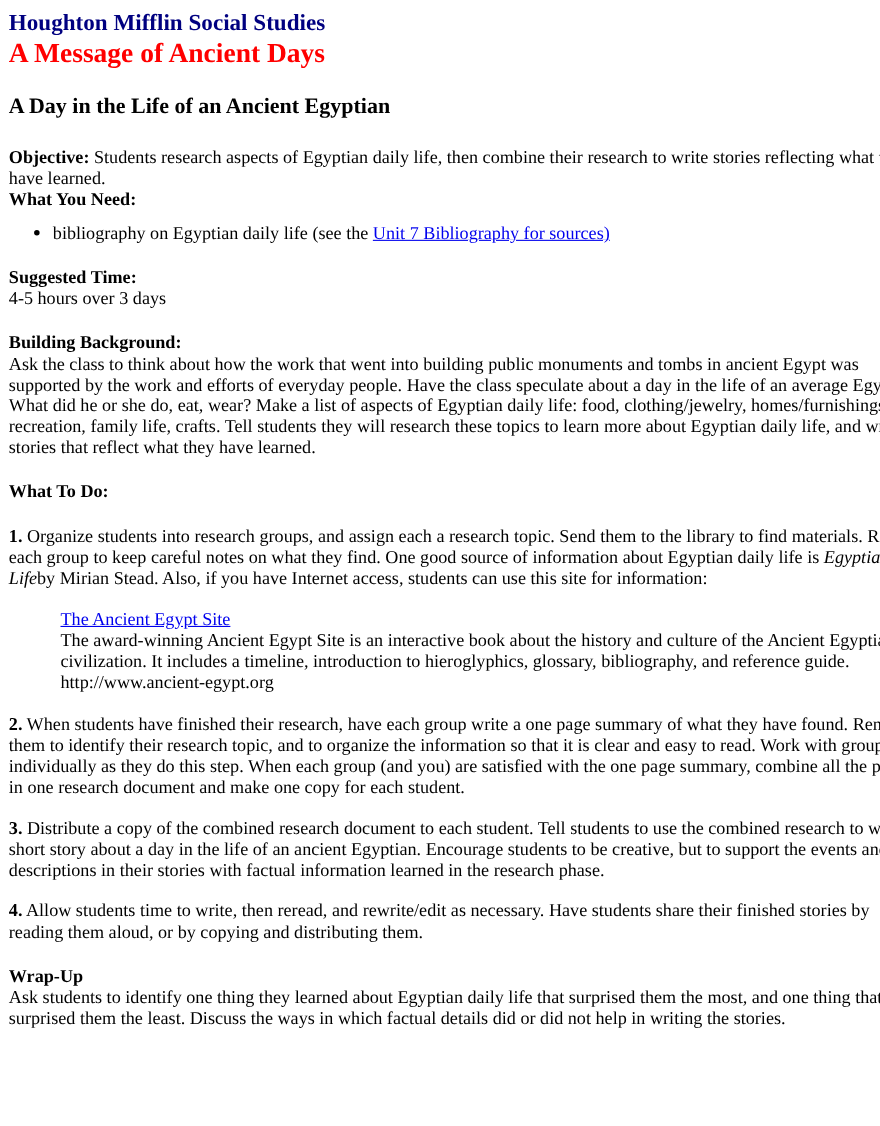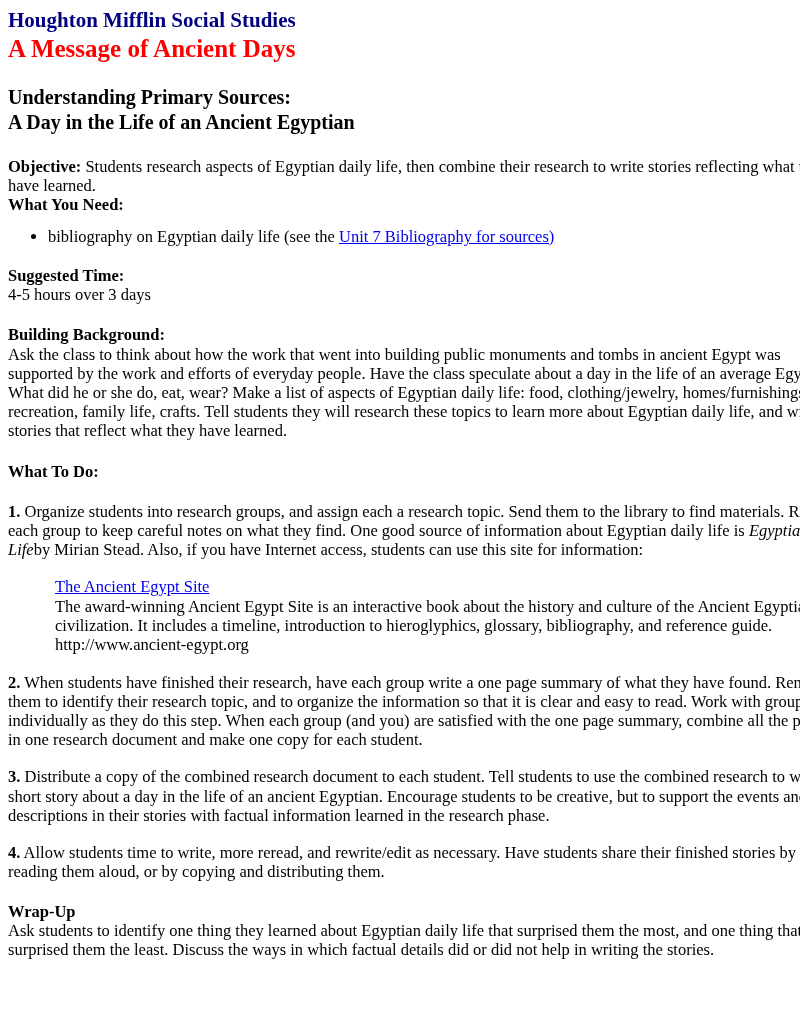--- a/index.html
+++ b/index.html
@@ -99,21 +99,20 @@
 </style>
 </head>
 <body>
 
 <div class="page">
 
   <h1 class="series-title">Houghton Mifflin Social Studies</h1>
   <h2 class="doc-title">A Message of Ancient Days</h2>
 
   <div class="subtitle">
-    <span class="l1">Understanding Primary Sources:</span>
     <span class="l2">A Day in the Life of an Ancient Egyptian</span>
   </div>
 
   <p class="body block"><span class="lead">Objective:</span><span> Students research aspects of Egyptian daily life, then combine their research to write stories reflecting what they have learned.</span></p>
 
   <p class="head">What You Need:</p>
 
   <ul class="needs">
     <li><span>bibliography on Egyptian daily life (see the </span><a class="link" href="#">Unit 7 Bibliography for sources)</a></li>
   </ul>
@@ -135,20 +134,20 @@
   <blockquote class="site">
     <a class="link site-name" href="#">The Ancient Egypt Site</a>
     <p>The award-winning Ancient Egypt Site is an interactive book about the history and culture of the Ancient Egyptian civilization. It includes a timeline, introduction to hieroglyphics, glossary, bibliography, and reference guide.</p>
     <span class="url">http://www.ancient-egypt.org</span>
   </blockquote>
 
   <p class="step"><span class="step-num">2.</span><span> When students have finished their research, have each group write a one page summary of what they have found. Remind them to identify their research topic, and to organize the information so that it is clear and easy to read. Work with groups individually as they do this step. When each group (and you) are satisfied with the one page summary, combine all the pages in one research document and make one copy for each student.</span></p>
 
   <p class="step"><span class="step-num">3.</span><span> Distribute a copy of the combined research document to each student. Tell students to use the combined research to write a short story about a day in the life of an ancient Egyptian. Encourage students to be creative, but to support the events and descriptions in their stories with factual information learned in the research phase.</span></p>
 
-  <p class="step" style="margin-bottom:21px;"><span class="step-num">4.</span><span> Allow students time to write, more reread, and rewrite/edit as necessary. Have students share their finished stories by reading them aloud, or by copying and distributing them.</span></p>
+  <p class="step" style="margin-bottom:21px;"><span class="step-num">4.</span><span> Allow students time to write, then reread, and rewrite/edit as necessary. Have students share their finished stories by reading them aloud, or by copying and distributing them.</span></p>
 
   <div>
     <p class="wrap-up-head">Wrap-Up</p>
     <p class="body">Ask students to identify one thing they learned about Egyptian daily life that surprised them the most, and one thing that surprised them the least. Discuss the ways in which factual details did or did not help in writing the stories.</p>
   </div>
 
 </div>
 
 </body></html>

